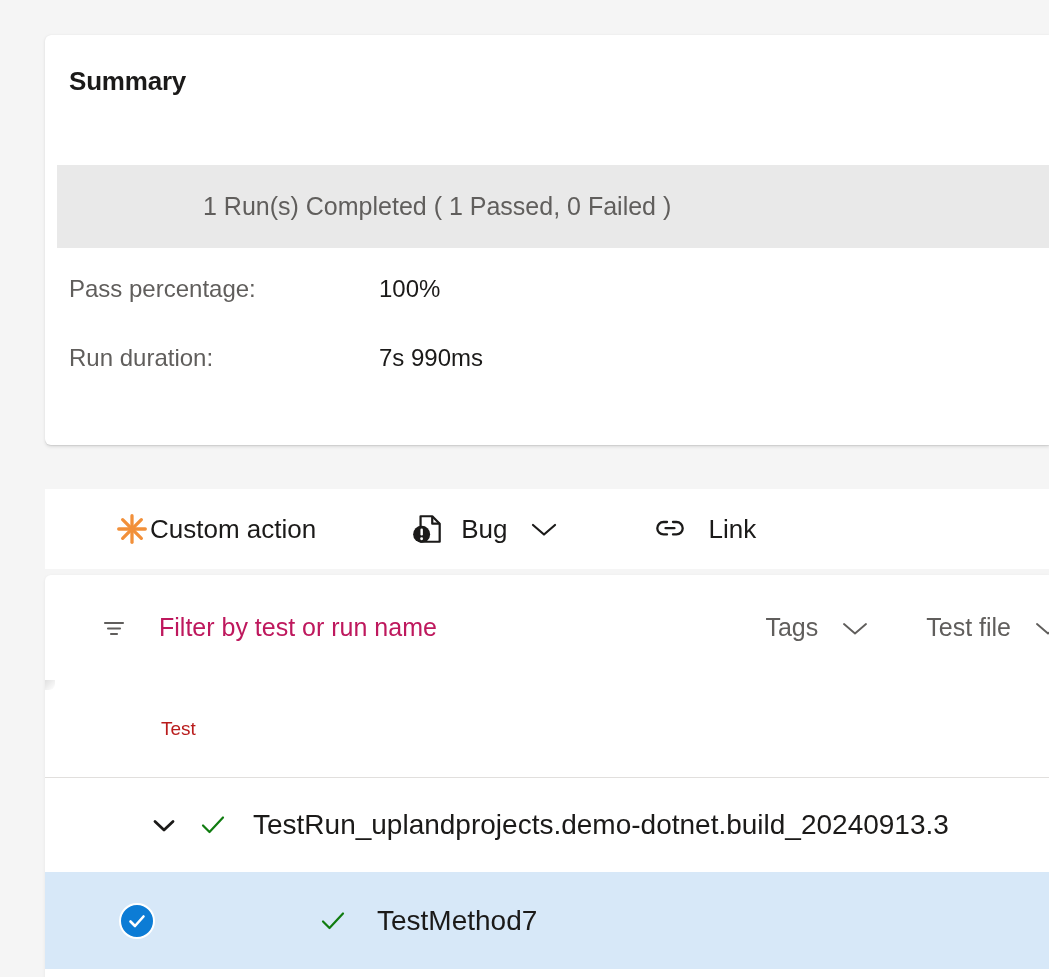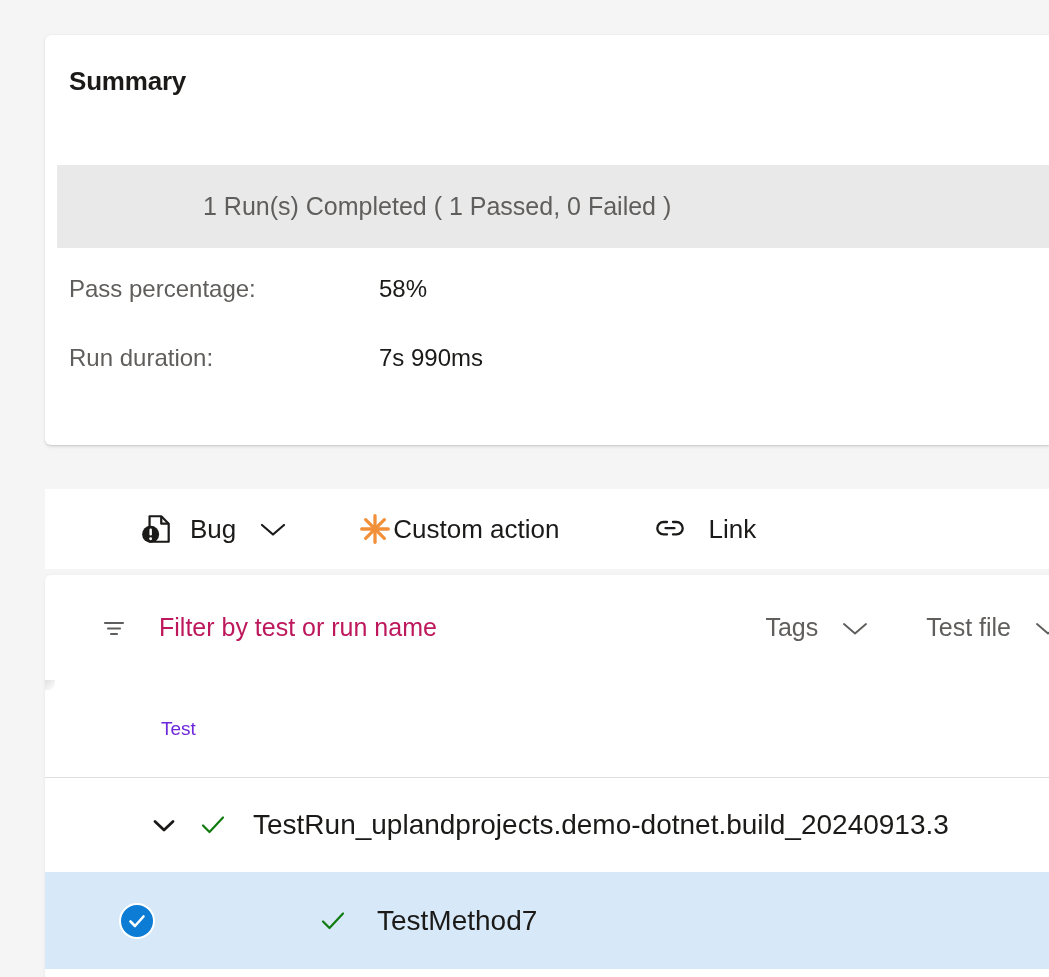--- a/index.html
+++ b/index.html
@@ -177,21 +177,21 @@
     top: 105px;
     width: 1004px;
     height: 97px;
     border-bottom: 1px solid #e1dfdd;
     display: flex;
     align-items: center;
   }
   .table-header-cell {
     margin-left: 116px;
     font-size: 19px;
-    color: #6d28d9;
+    color: #b91c1c;
   }
   .header-corner {
     position: absolute;
     left: 0;
     top: 0;
     width: 10px;
     height: 10px;
     background: linear-gradient(135deg, rgba(0,0,0,0.12), rgba(0,0,0,0));
     border-radius: 0 0 6px 0;
   }
@@ -265,61 +265,61 @@
 <div class="summary-card">
   <div class="summary-title">Summary</div>
 
   <div class="summary-banner">
     <span class="summary-banner-text">1 Run(s) Completed ( 1 Passed, 0 Failed )</span>
   </div>
 
   <div class="summary-rows">
     <div class="summary-row">
       <span class="summary-label">Pass percentage:</span>
-      <span class="summary-value">58%</span>
+      <span class="summary-value">100%</span>
     </div>
     <div class="summary-row">
       <span class="summary-label">Run duration:</span>
       <span class="summary-value">7s 990ms</span>
     </div>
   </div>
 </div>
 
 <div class="action-toolbar">
-
-  <div class="action-btn act-bug">
-    <span class="icon-box">
-      <svg width="34" height="34" viewBox="0 0 32 32">
-        <path d="M9 4 h11 l7 7 v17 h-18 z" fill="none" stroke="#1b1a19" stroke-width="2.1" stroke-linejoin="round"></path>
-        <path d="M20 4 v7 h7" fill="none" stroke="#1b1a19" stroke-width="2.1" stroke-linejoin="round"></path>
-        <circle cx="10" cy="21" r="8" fill="#1b1a19"></circle>
-        <rect x="8.9" y="15.6" width="2.3" height="6.4" rx="1.1" fill="#ffffff"></rect>
-        <circle cx="10" cy="25.2" r="1.35" fill="#ffffff"></circle>
-      </svg>
-    </span>
-    <span class="action-btn-label">Bug</span>
-    <span class="chev-down icon-box">
-      <svg width="30" height="20" viewBox="0 0 30 20">
-        <polyline points="4,6 15,15.5 26,6" fill="none" stroke="#1b1a19" stroke-width="2.2" stroke-linecap="round" stroke-linejoin="round"></polyline>
-      </svg>
-    </span>
-  </div>
 
   <div class="action-btn act-custom">
     <span class="icon-box">
       <svg width="34" height="34" viewBox="0 0 32 32">
         <g stroke="#f2903a" stroke-width="3.1" stroke-linecap="round">
           <line x1="16" y1="3.5" x2="16" y2="28.5"></line>
           <line x1="3.5" y1="16" x2="28.5" y2="16"></line>
           <line x1="7.2" y1="7.2" x2="24.8" y2="24.8"></line>
           <line x1="24.8" y1="7.2" x2="7.2" y2="24.8"></line>
         </g>
       </svg>
     </span>
     <span class="action-btn-label">Custom action</span>
+  </div>
+
+  <div class="action-btn act-bug">
+    <span class="icon-box">
+      <svg width="34" height="34" viewBox="0 0 32 32">
+        <path d="M9 4 h11 l7 7 v17 h-18 z" fill="none" stroke="#1b1a19" stroke-width="2.1" stroke-linejoin="round"></path>
+        <path d="M20 4 v7 h7" fill="none" stroke="#1b1a19" stroke-width="2.1" stroke-linejoin="round"></path>
+        <circle cx="10" cy="21" r="8" fill="#1b1a19"></circle>
+        <rect x="8.9" y="15.6" width="2.3" height="6.4" rx="1.1" fill="#ffffff"></rect>
+        <circle cx="10" cy="25.2" r="1.35" fill="#ffffff"></circle>
+      </svg>
+    </span>
+    <span class="action-btn-label">Bug</span>
+    <span class="chev-down icon-box">
+      <svg width="30" height="20" viewBox="0 0 30 20">
+        <polyline points="4,6 15,15.5 26,6" fill="none" stroke="#1b1a19" stroke-width="2.2" stroke-linecap="round" stroke-linejoin="round"></polyline>
+      </svg>
+    </span>
   </div>
 
   <div class="action-btn act-link">
     <span class="icon-box">
       <svg width="32" height="32" viewBox="0 0 32 32">
         <path d="M13 9 h-3.5 a6.2 6.2 0 0 0 0 12.4 h3.5" fill="none" stroke="#1b1a19" stroke-width="2.3" stroke-linecap="round"></path>
         <path d="M19 9 h3.5 a6.2 6.2 0 0 1 0 12.4 h-3.5" fill="none" stroke="#1b1a19" stroke-width="2.3" stroke-linecap="round"></path>
         <line x1="11.5" y1="15.2" x2="20.5" y2="15.2" stroke="#1b1a19" stroke-width="2.2" stroke-linecap="round"></line>
       </svg>
     </span>

